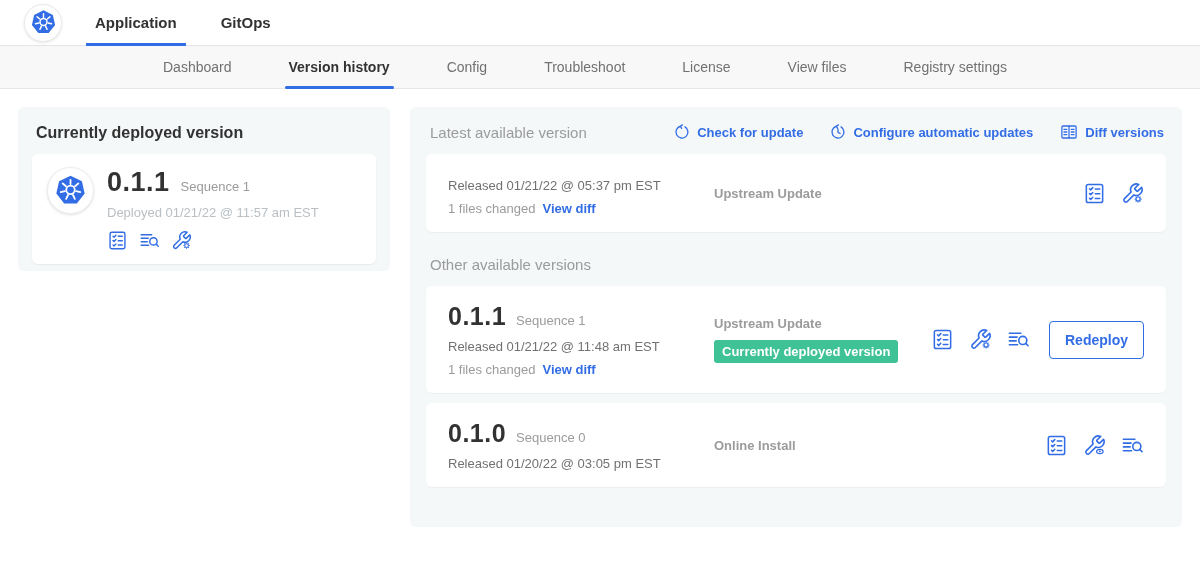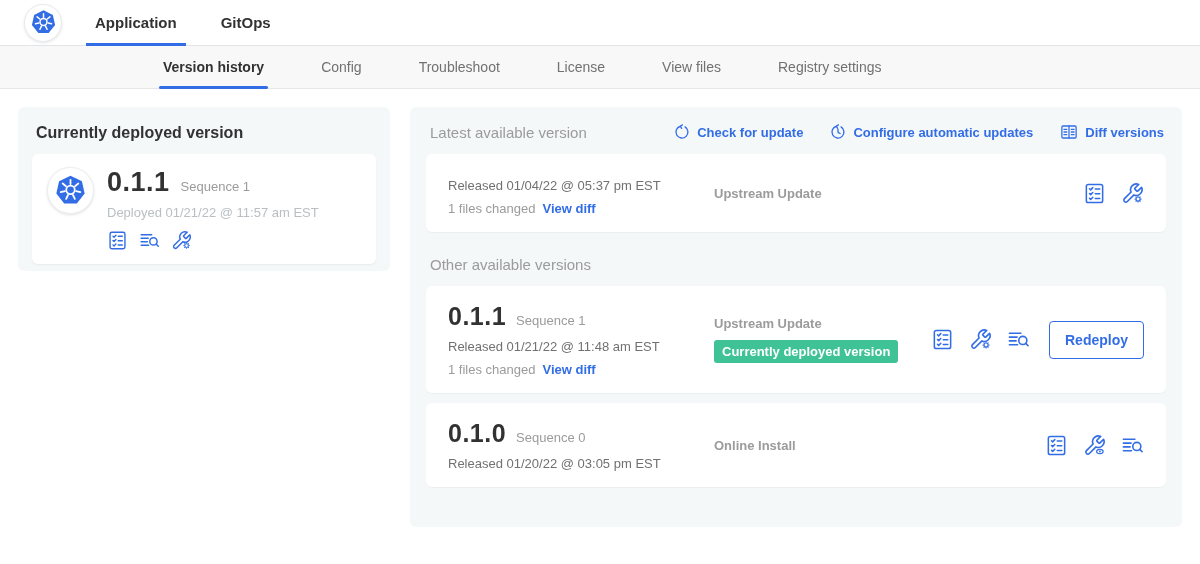--- a/index.html
+++ b/index.html
@@ -160,20 +160,21 @@
   </div>
   <div class="header-tab active">
     <span>Application</span>
   </div>
   <div class="header-tab">
     <span>GitOps</span>
   </div>
 </div>
 
 <div class="subnav">
+  <div class="subnav-tab">Dashboard</div>
   <div class="subnav-tab active">Version history</div>
   <div class="subnav-tab">Config</div>
   <div class="subnav-tab">Troubleshoot</div>
   <div class="subnav-tab">License</div>
   <div class="subnav-tab">View files</div>
   <div class="subnav-tab">Registry settings</div>
 </div>
 
 <div class="content">
 
@@ -238,21 +239,21 @@
                 <use href="#sym-diff"></use>
               </svg>
             </span>
           <span>Diff versions</span>
         </span>
       </div>
     </div>
 
     <div class="version-row row-first">
       <div class="row-left">
-        <div class="row-released">Released 01/04/22 @ 05:37 pm EST</div>
+        <div class="row-released">Released 01/21/22 @ 05:37 pm EST</div>
         <div class="row-files">
           <span>1 files changed</span><span class="view-diff">View diff</span>
         </div>
       </div>
       <div class="row-mid">
         <div class="source-label">Upstream Update</div>
       </div>
       <div class="row-right">
         <span class="icon">
             <svg width="23" height="23">

